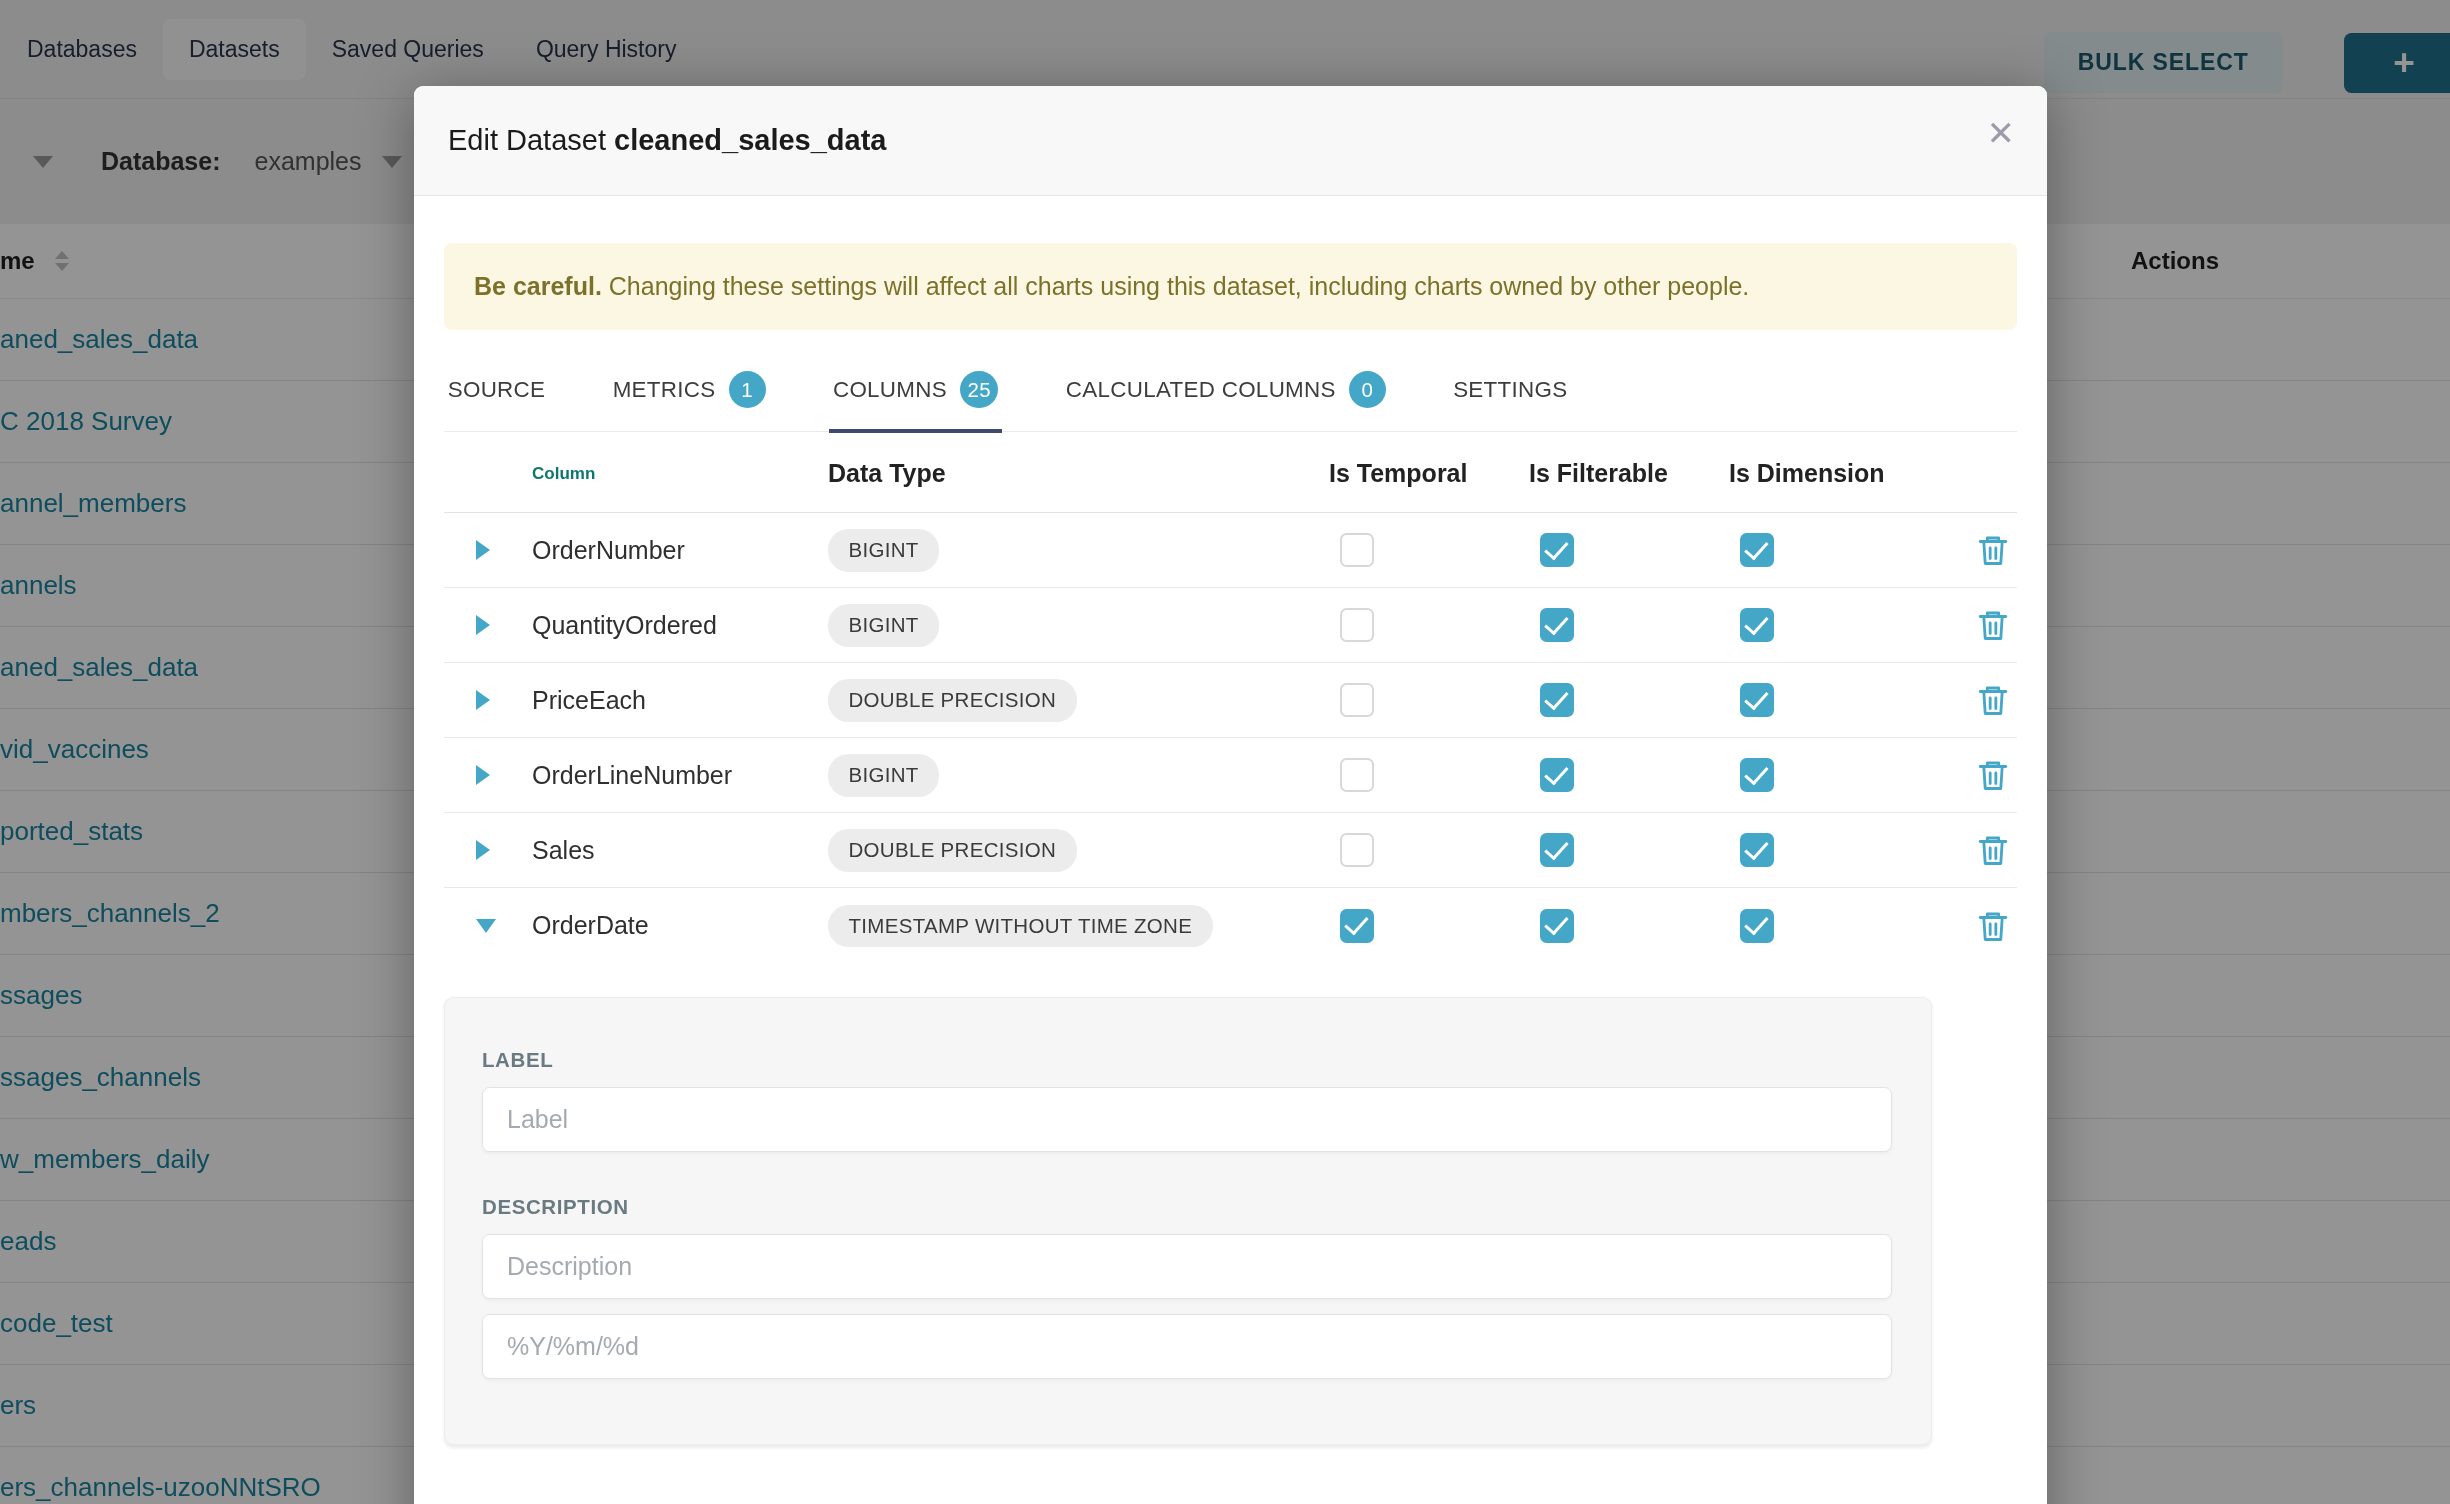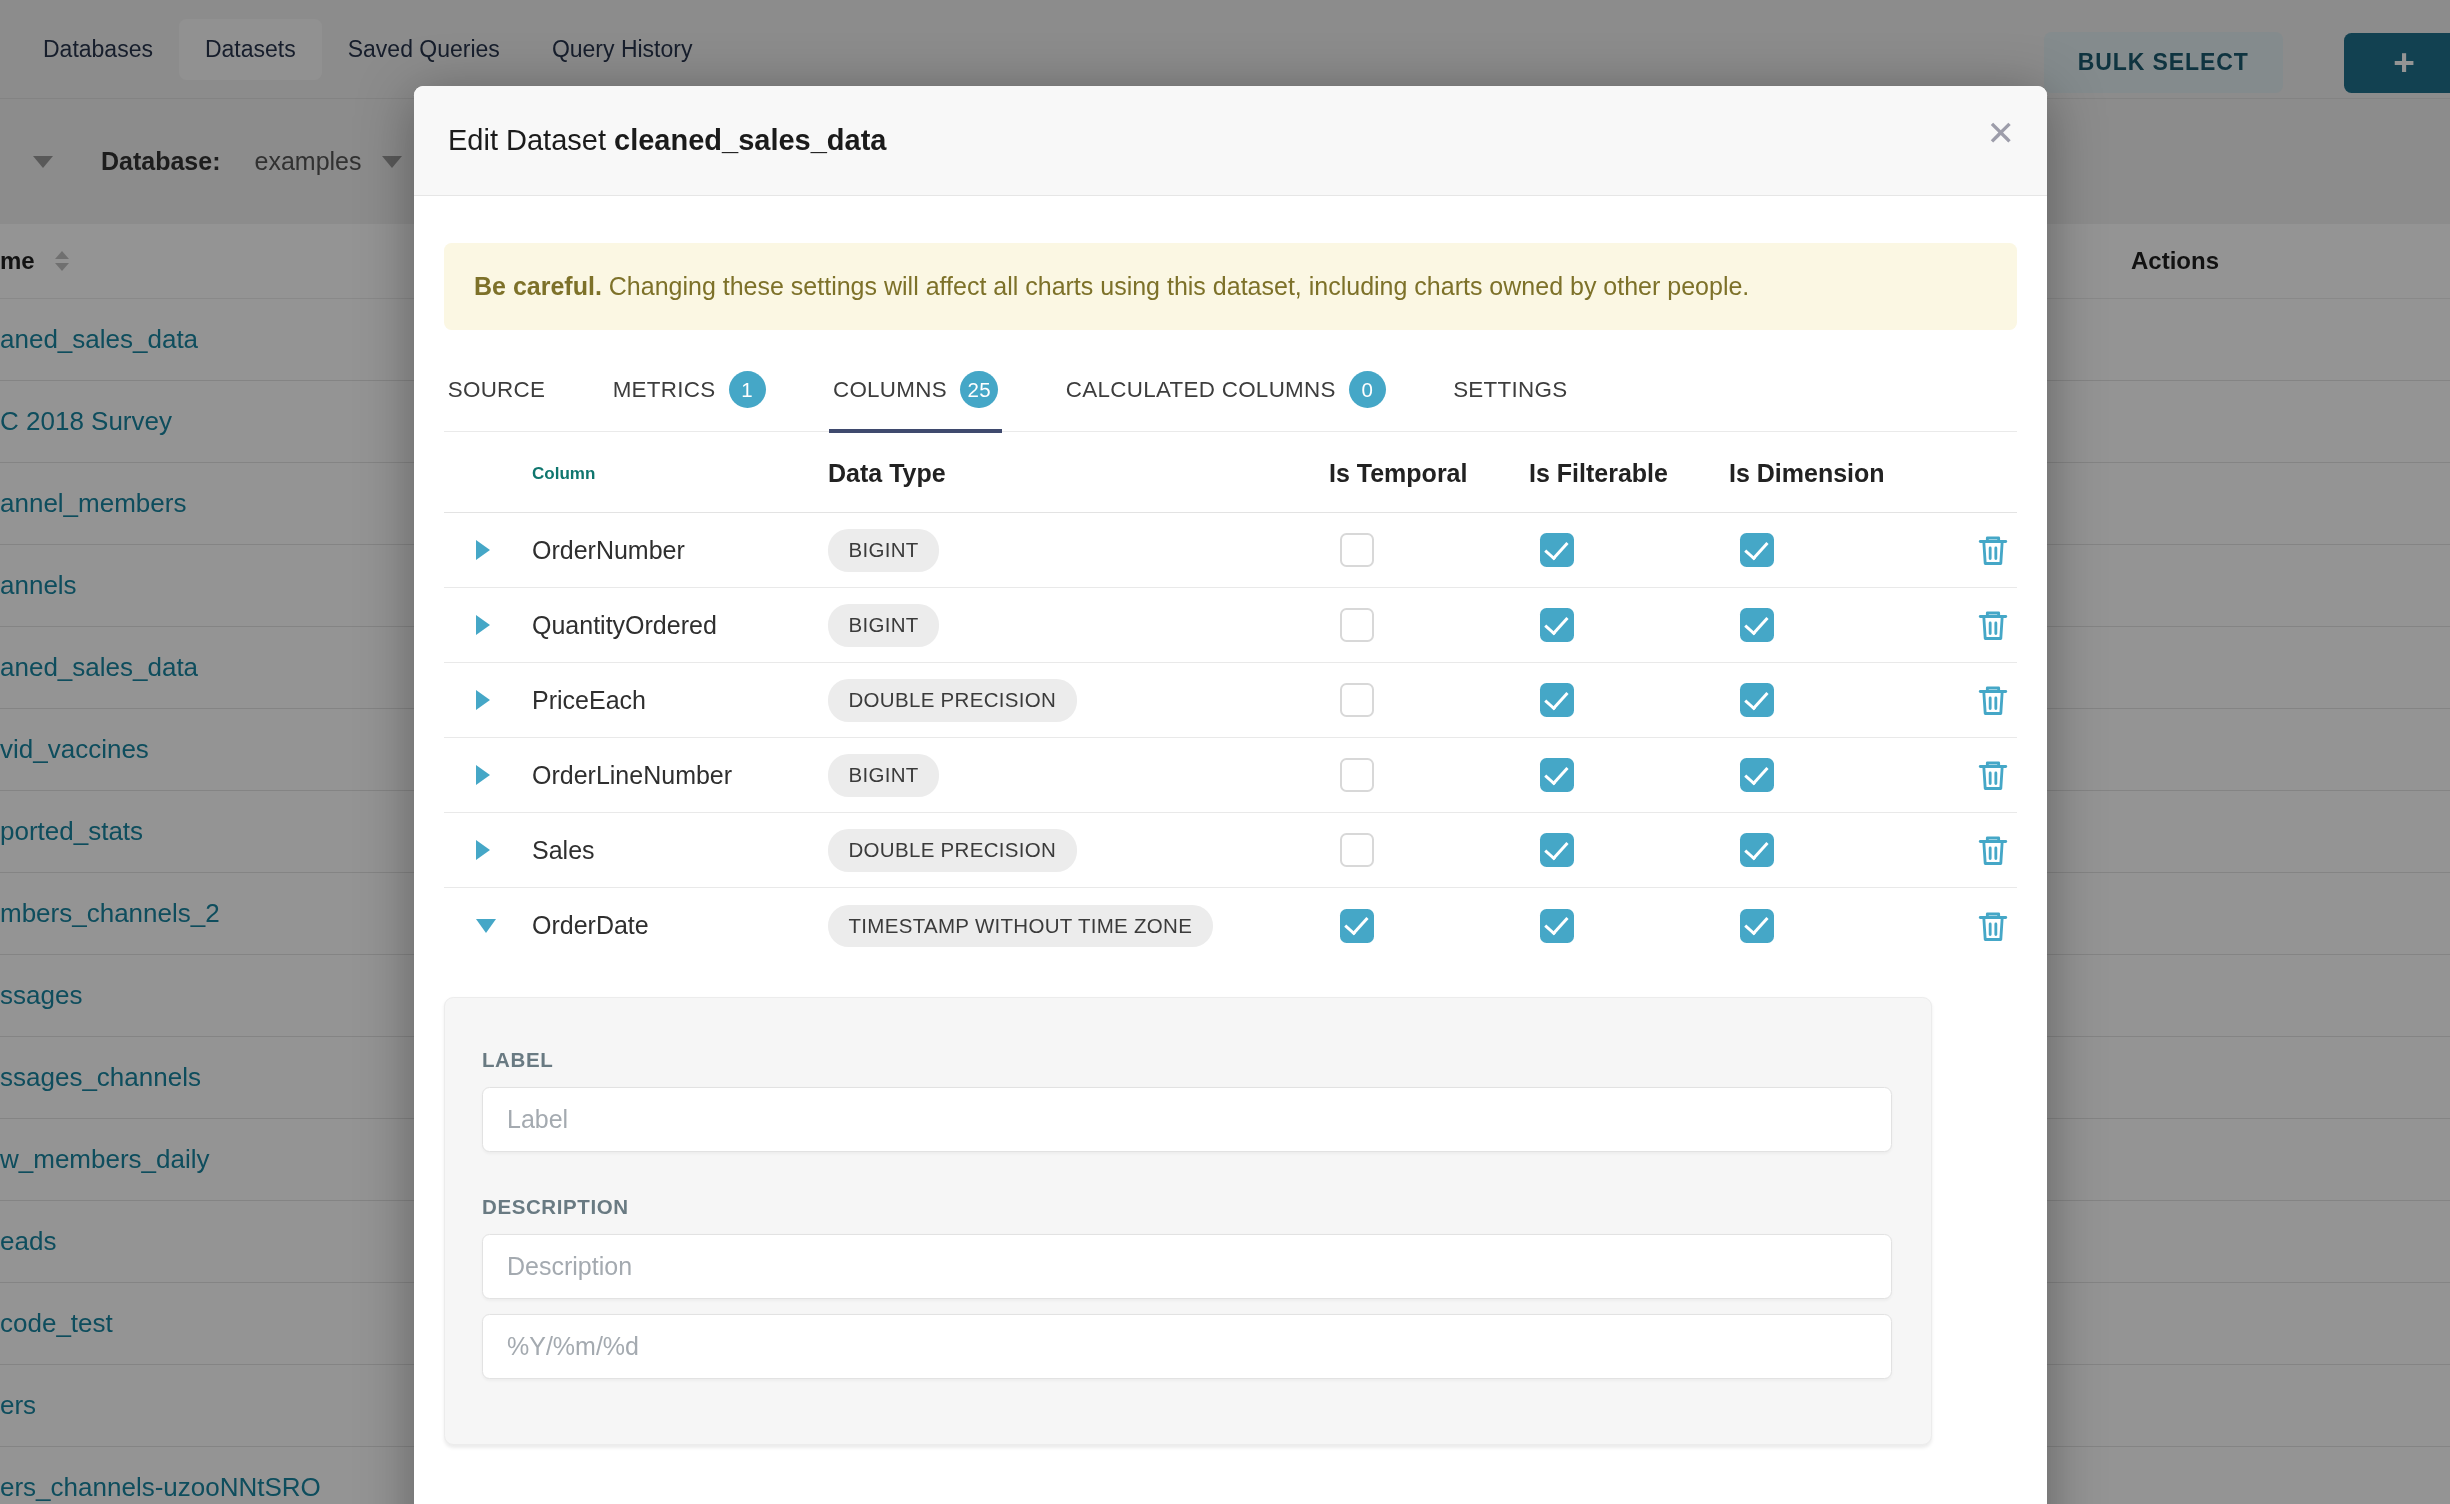--- a/index.html
+++ b/index.html
@@ -1,21 +1,21 @@
 <!DOCTYPE html>
 <html style="font-size:15px"><head>
 <meta charset="utf-8">
 <style>
   * { margin:0; padding:0; box-sizing:border-box; }
   html,body { width:2450px; height:1505px; overflow:hidden; }
   body { font-family:"Liberation Sans", sans-serif; position:relative; background:#f1f1f1; }
 
   
   .page { position:absolute; inset:0; background:#f1f1f1; }
-  .topnav { height:99px; display:flex; align-items:center; padding:0 17px; border-bottom:0.9px solid #e2e2e2; background:#f1f1f1; position:relative; }
+  .topnav { height:99px; display:flex; align-items:center; padding:0 1px; border-bottom:0.9px solid #e2e2e2; background:#f1f1f1; position:relative; }
   .nav-item { font-size:23px; color:#28354d; padding:17px 26px; border-radius:7.5px; cursor:pointer; }
   .nav-item.active { background:#fafafa; }
   .nav-right { position:absolute; right:22.4px; top:32px; display:flex; gap:24px; align-items:center; }
   .bulk-btn { background:#e3f0f3; color:#1b5a6e; font-weight:bold; font-size:23px; letter-spacing:0.9px; padding:17px 34px; border-radius:7.5px; border:none; cursor:pointer; }
   .add-btn { background:#20718c; color:#fff; font-size:37px; font-weight:bold; width:121px; height:60px; border-radius:7.5px; border:none; display:flex; align-items:center; justify-content:center; position:relative; right:-37px; cursor:pointer; }
 
   .filterbar { height:125px; display:flex; align-items:center; background:#f1f1f1; }
   .caret-down-sm { width:0; height:0; border-left:10.3px solid transparent; border-right:10.3px solid transparent; border-top:12px solid #9a9a9a; display:inline-block; }
   .filter-caret1 { margin-left:33px; }
   .db-label { font-size:25px; font-weight:bold; color:#333; margin-left:48px; }

